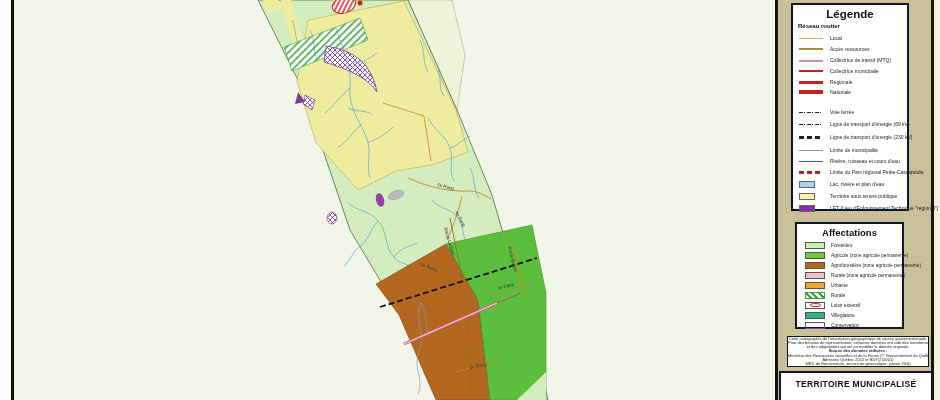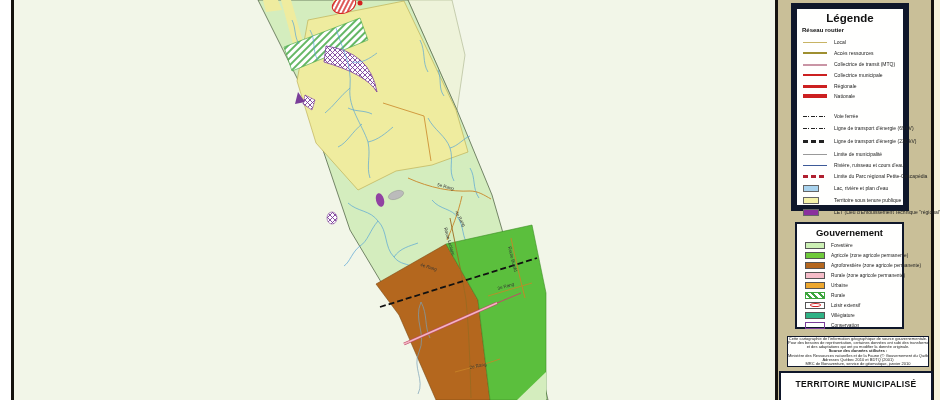--- a/index.html
+++ b/index.html
@@ -6,21 +6,21 @@
   *{box-sizing:border-box;}
   .root{position:relative;width:940px;height:400px;overflow:hidden;background:#ffffff;
         font-family:"Liberation Sans",sans-serif;}
   .abs{position:absolute;}
   
   .sheet{left:14px;top:0;width:761px;height:400px;background:#f2f6e8;}
   .vline{top:0;width:3px;height:400px;background:#15130e;}
   .panel{left:778px;top:0;width:153px;height:400px;background:#c9bf98;}
   .cream{left:934px;top:0;width:6px;height:400px;background:#f6f2da;}
   
-  .lbox{background:#fffffe;border:6px solid #0f172a;}
+  .lbox{background:#fffffe;border:2px solid #0f172a;}
   .legend1{left:791px;top:3px;width:118px;height:208px;}
   .legend2{left:795px;top:222px;width:109px;height:107px;border-width:2.5px;}
   .notes{left:787px;top:336px;width:142px;height:31px;border-width:1.5px;
          display:flex;flex-direction:column;justify-content:center;}
   .titleblock{left:779px;top:371px;width:154px;height:32px;border-width:2px;text-align:center;padding-top:5px;}
   .lg-title{position:absolute;top:3px;left:0;width:100%;text-align:center;
             font-size:11.5px;font-weight:bold;color:#111;}
   .lg2-title{position:absolute;top:3px;left:0;width:100%;text-align:center;
             font-size:9.5px;font-weight:bold;color:#111;}
   .lg-sec{position:absolute;top:18px;left:5px;font-size:6px;font-weight:bold;color:#111;}
@@ -253,21 +253,21 @@
     </div>
     <div class="lrow" style="top:198.5px">
       <span class="lsw">
           <span class="fsw" style="background:#8a2f9e"></span>
         </span>
       <span class="llab">LET (Lieu d'Enfouissement Technique "régional")</span>
     </div>
   </div>
 
   <div class="abs lbox legend2">
-    <div class="lg2-title">Gouvernement</div>
+    <div class="lg2-title">Affectations</div>
 
     <div class="arow" style="top:17.5px">
       <span class="asw" style="background:#ccf0b4"></span>
       <span class="alab">Forestière</span>
     </div>
     <div class="arow" style="top:27.5px">
       <span class="asw" style="background:#6fca3b"></span>
       <span class="alab">Agricole (zone agricole permanente)</span>
     </div>
     <div class="arow" style="top:37.5px">

